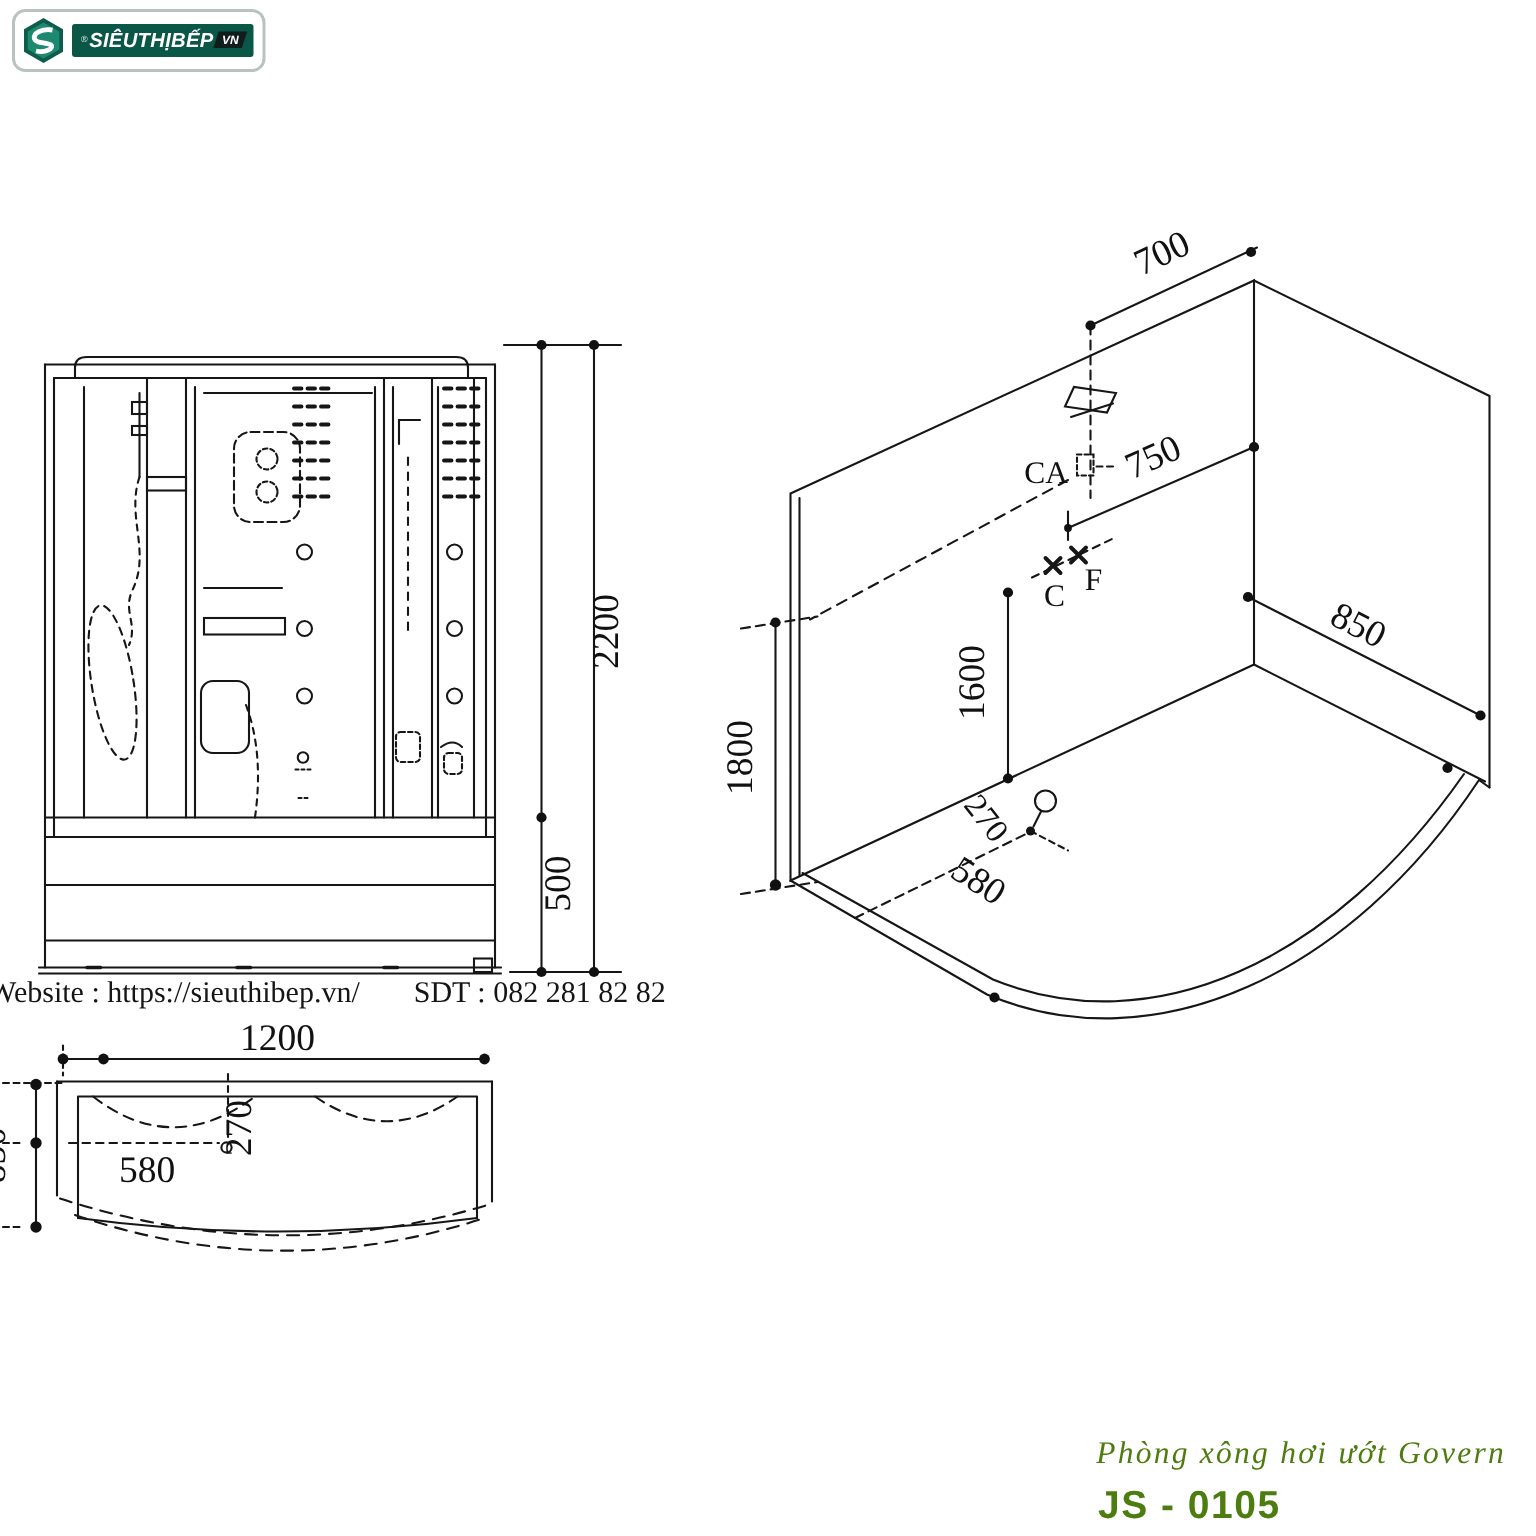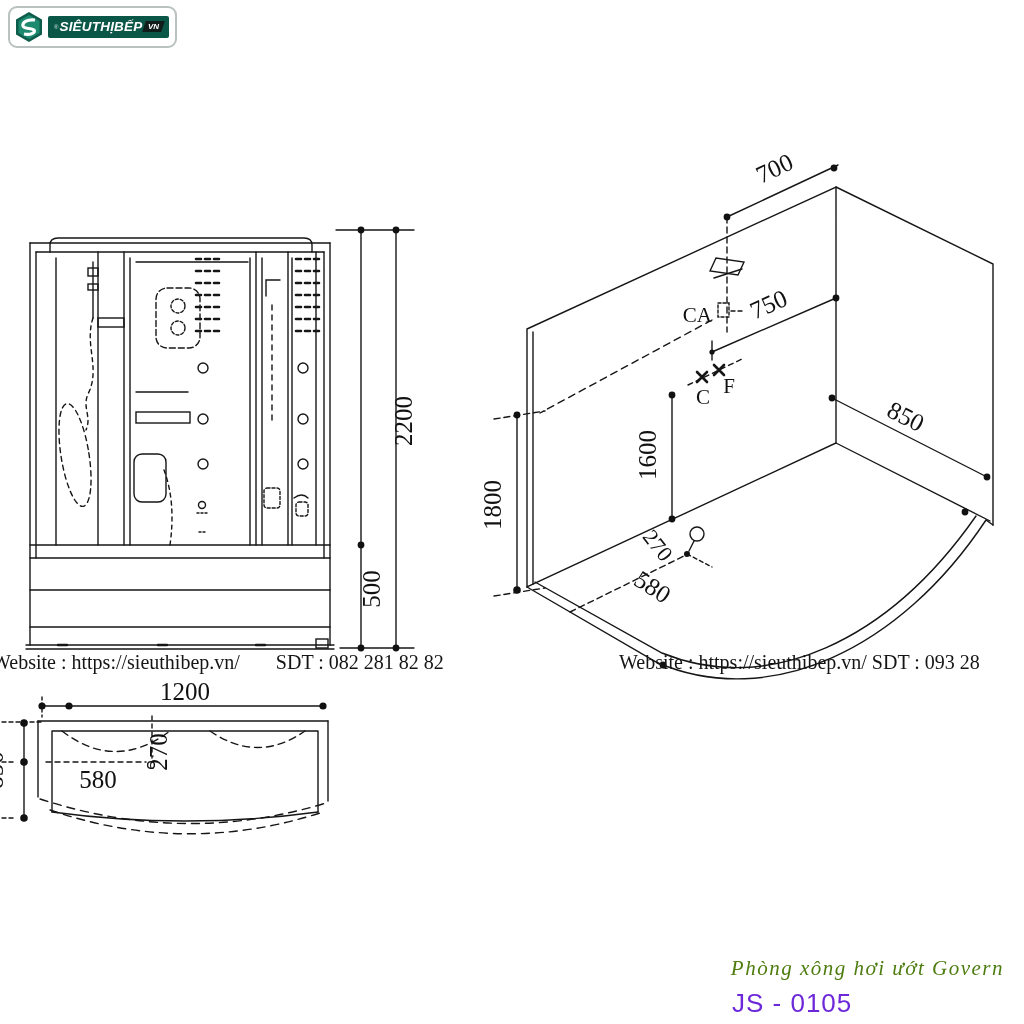--- a/index.html
+++ b/index.html
@@ -15,22 +15,22 @@
               font-style:italic;font-size:13.5px;letter-spacing:.2px;white-space:nowrap;}
   .logo-tld{display:inline-block;background:#101d1a;color:#fff;
             font-family:"Liberation Sans",sans-serif;font-weight:700;font-style:italic;
             font-size:8px;padding:1px 4px;margin-left:2px;transform:skewX(-18deg);}
   .logo-tld span{display:inline-block;transform:skewX(18deg);}
   
   .footer-text{position:absolute;font-size:20px;white-space:nowrap;color:#151515;}
   .product-name{position:absolute;right:20px;top:956px;font-style:italic;font-size:21px;
                 letter-spacing:1.5px;color:#4d7c0f;}
   .product-model{position:absolute;left:732px;top:988px;
-                 font-family:"Liberation Sans",sans-serif;font-weight:400;
-                 font-size:26px;letter-spacing:1px;color:#6d28d9;}
+                 font-family:"Liberation Sans",sans-serif;font-weight:700;
+                 font-size:26px;letter-spacing:1px;color:#4d7c0f;}
   svg text{font-family:"Liberation Serif",serif;fill:#111;}
   .dim{font-size:25px;}
   .dim-sm{font-size:22px;}
   .lbl{font-size:21px;}
 </style>
 </head>
 <body>
 
 <div id="stage">
 
@@ -302,20 +302,17 @@
         <text class="dim" text-anchor="middle" stroke="none" transform="rotate(-90 3 770)" x="3" y="770">850</text>
       </g>
     </g>
   </svg>
 
   <div class="footer-text" style="left:-8px;top:651px">
     <span>Website : https://sieuthibep.vn/</span>
     <span style="display:inline-block;width:26px"></span>
     <span>SDT : 082 281 82 82</span>
   </div>
-  <div class="footer-text" style="left:619px;top:651px">
-    <span>Website : https://sieuthibep.vn/ SDT : 093 28</span>
-  </div>
 
   <div class="product-name">Phòng xông hơi ướt Govern</div>
   <div class="product-model">JS - 0105</div>
 
 </div>
 
 </body></html>

